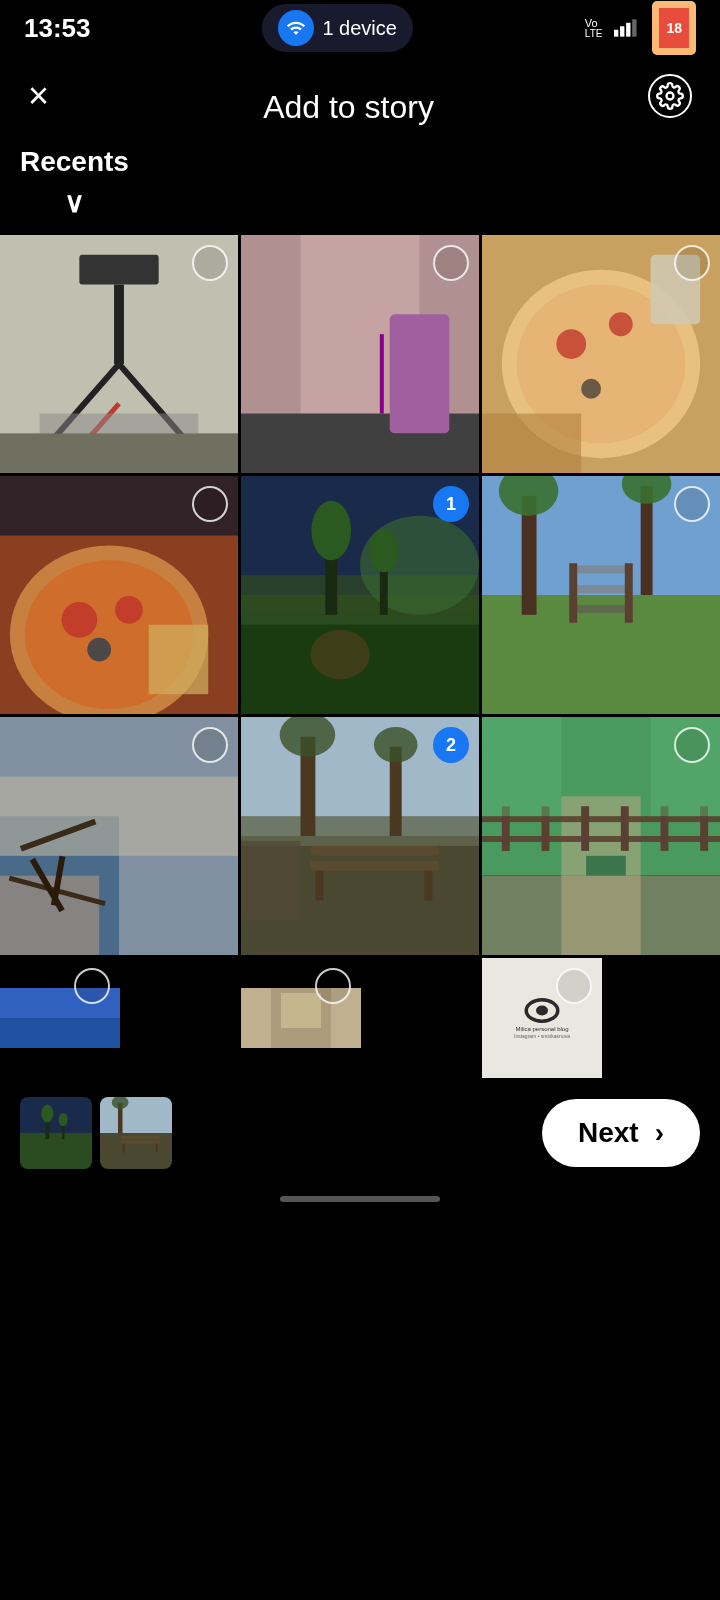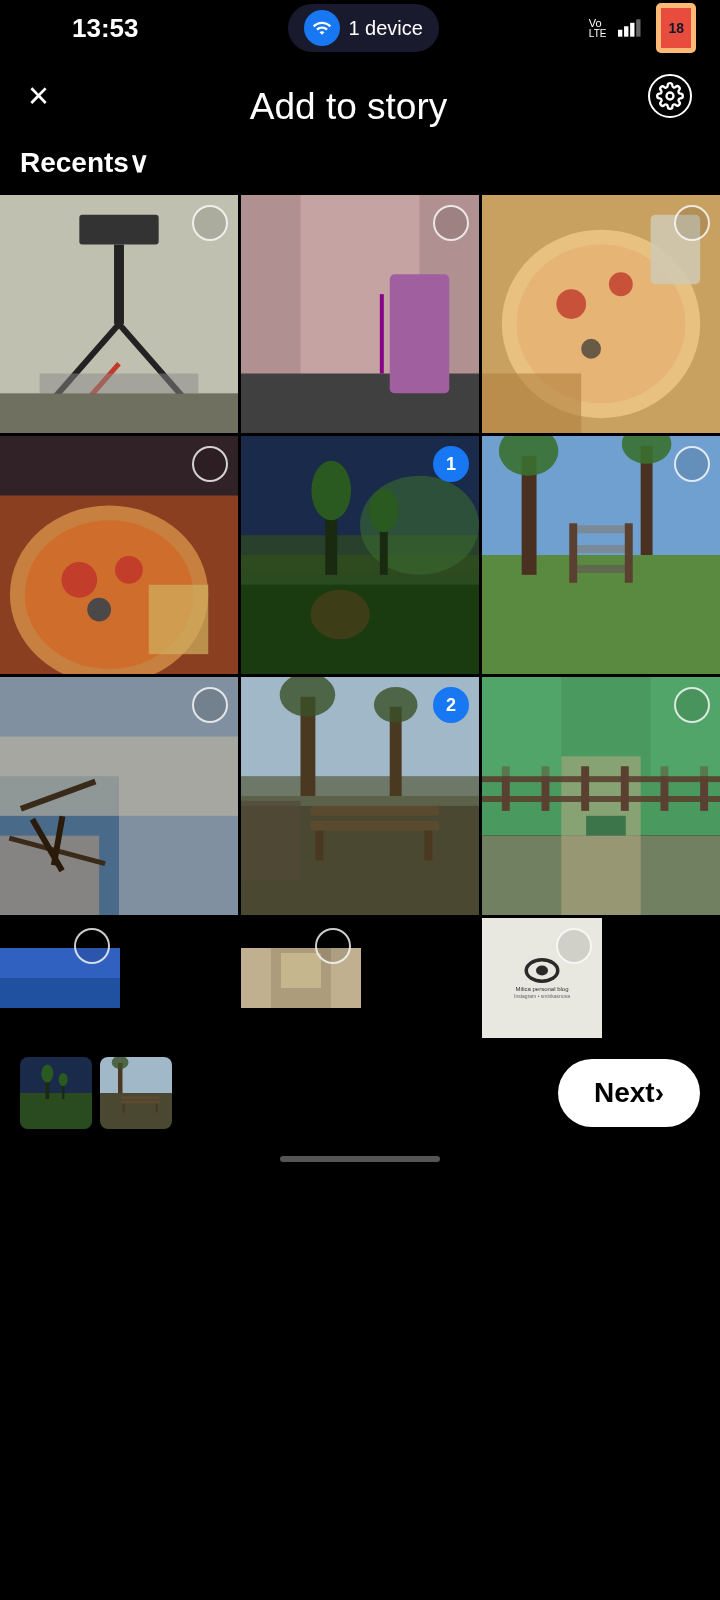--- a/index.html
+++ b/index.html
@@ -13,21 +13,20 @@
       overflow-x: hidden;
     }
 
     
     .status-bar {
       display: flex;
       align-items: center;
       justify-content: space-between;
       padding: 10px 24px;
       height: 56px;
-      margin-left: 48px;
     }
     .status-time {
       font-size: 26px;
       font-weight: 600;
       color: #fff;
     }
     .status-center {
       display: flex;
       align-items: center;
       gap: 8px;
@@ -54,44 +53,44 @@
       align-items: center;
       gap: 12px;
       font-size: 18px;
     }
     .signal-text {
       font-size: 16px;
       color: #fff;
     }
     .battery {
       background: #e74c3c;
-      color: #0f172a;
+      color: #ffffff;
       font-size: 14px;
       font-weight: bold;
       padding: 12px 7px;
       border-radius: 5px;
-      border: 5px solid #fdba74;
+      border: 7px solid #fdba74;
     }
 
     
     .top-nav {
       display: flex;
       align-items: center;
       justify-content: space-between;
       padding: 10px 28px;
       height: 80px;
     }
     .close-btn {
       font-size: 36px;
       color: #fff;
       cursor: pointer;
       line-height: 1;
     }
     .nav-title {
-      font-size: 37px;
+      font-size: 32px;
       font-weight: 400;
       color: #fff;
       margin-top: 22px;
     }
     .settings-btn {
       width: 44px;
       height: 44px;
       border-radius: 50%;
       border: 2px solid #fff;
       display: flex;
@@ -104,25 +103,26 @@
     
     .filter-bar {
       display: flex;
       align-items: center;
       justify-content: space-between;
       padding: 10px 20px 16px 20px;
     }
     .recents-btn {
       display: flex;
       align-items: center;
-      gap: 0;
+      gap: 8px;
       font-size: 28px;
       font-weight: 600;
       color: #fff;
       cursor: pointer;
+      flex-direction: column;
     }
     .cancel-btn {
       background: #555;
       color: #fff;
       border: none;
       border-radius: 30px;
       padding: 12px 28px;
       font-size: 22px;
       cursor: pointer;
     }
@@ -197,21 +197,21 @@
     .next-btn {
       background: #fff;
       color: #000;
       border: none;
       border-radius: 40px;
       padding: 18px 36px;
       font-size: 28px;
       font-weight: 600;
       display: flex;
       align-items: center;
-      gap: 0;
+      gap: 16px;
       cursor: pointer;
       margin-left: auto;
     }
 
     .home-indicator {
       width: 160px;
       height: 6px;
       background: #555;
       border-radius: 3px;
       margin: 8px auto 6px;

